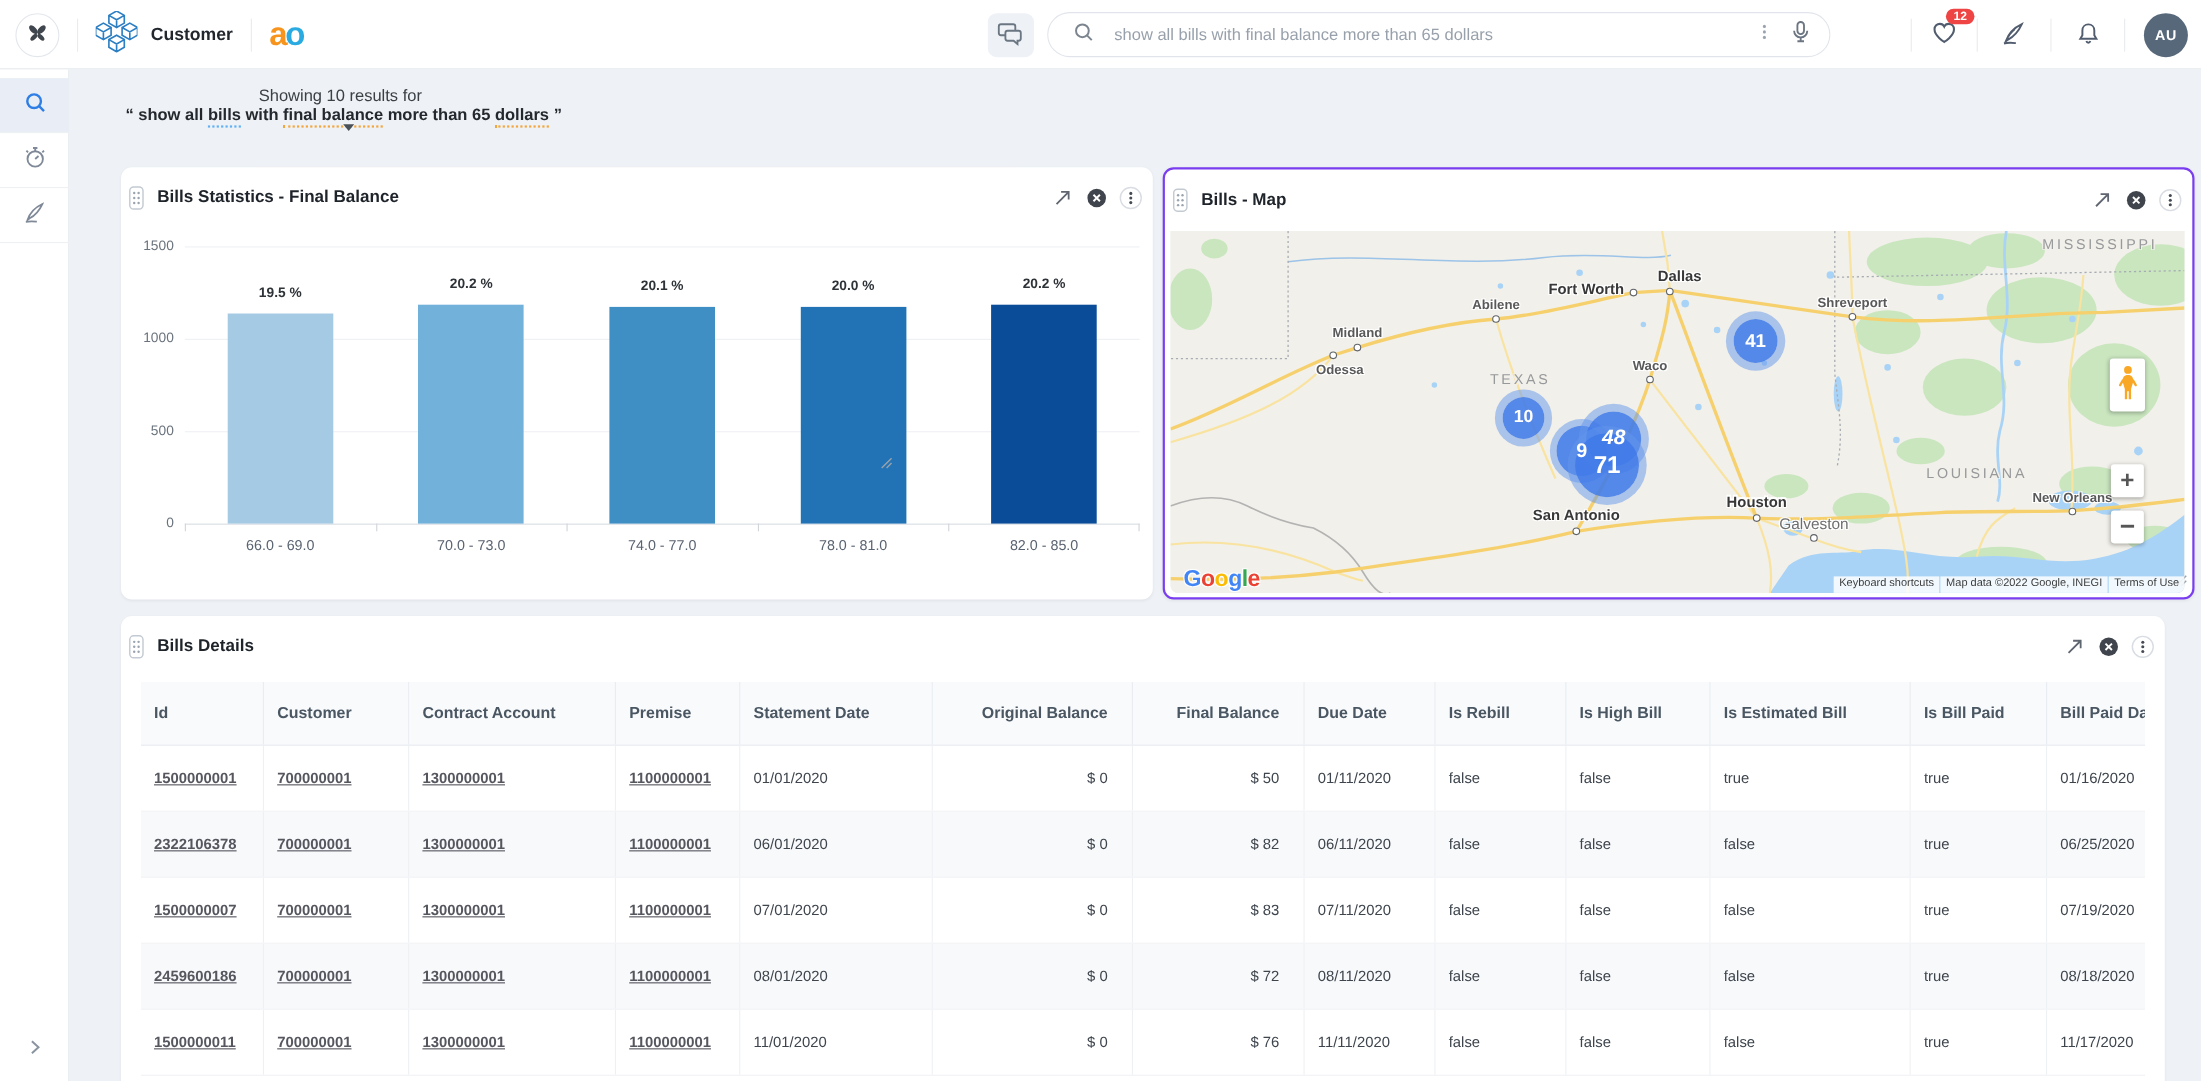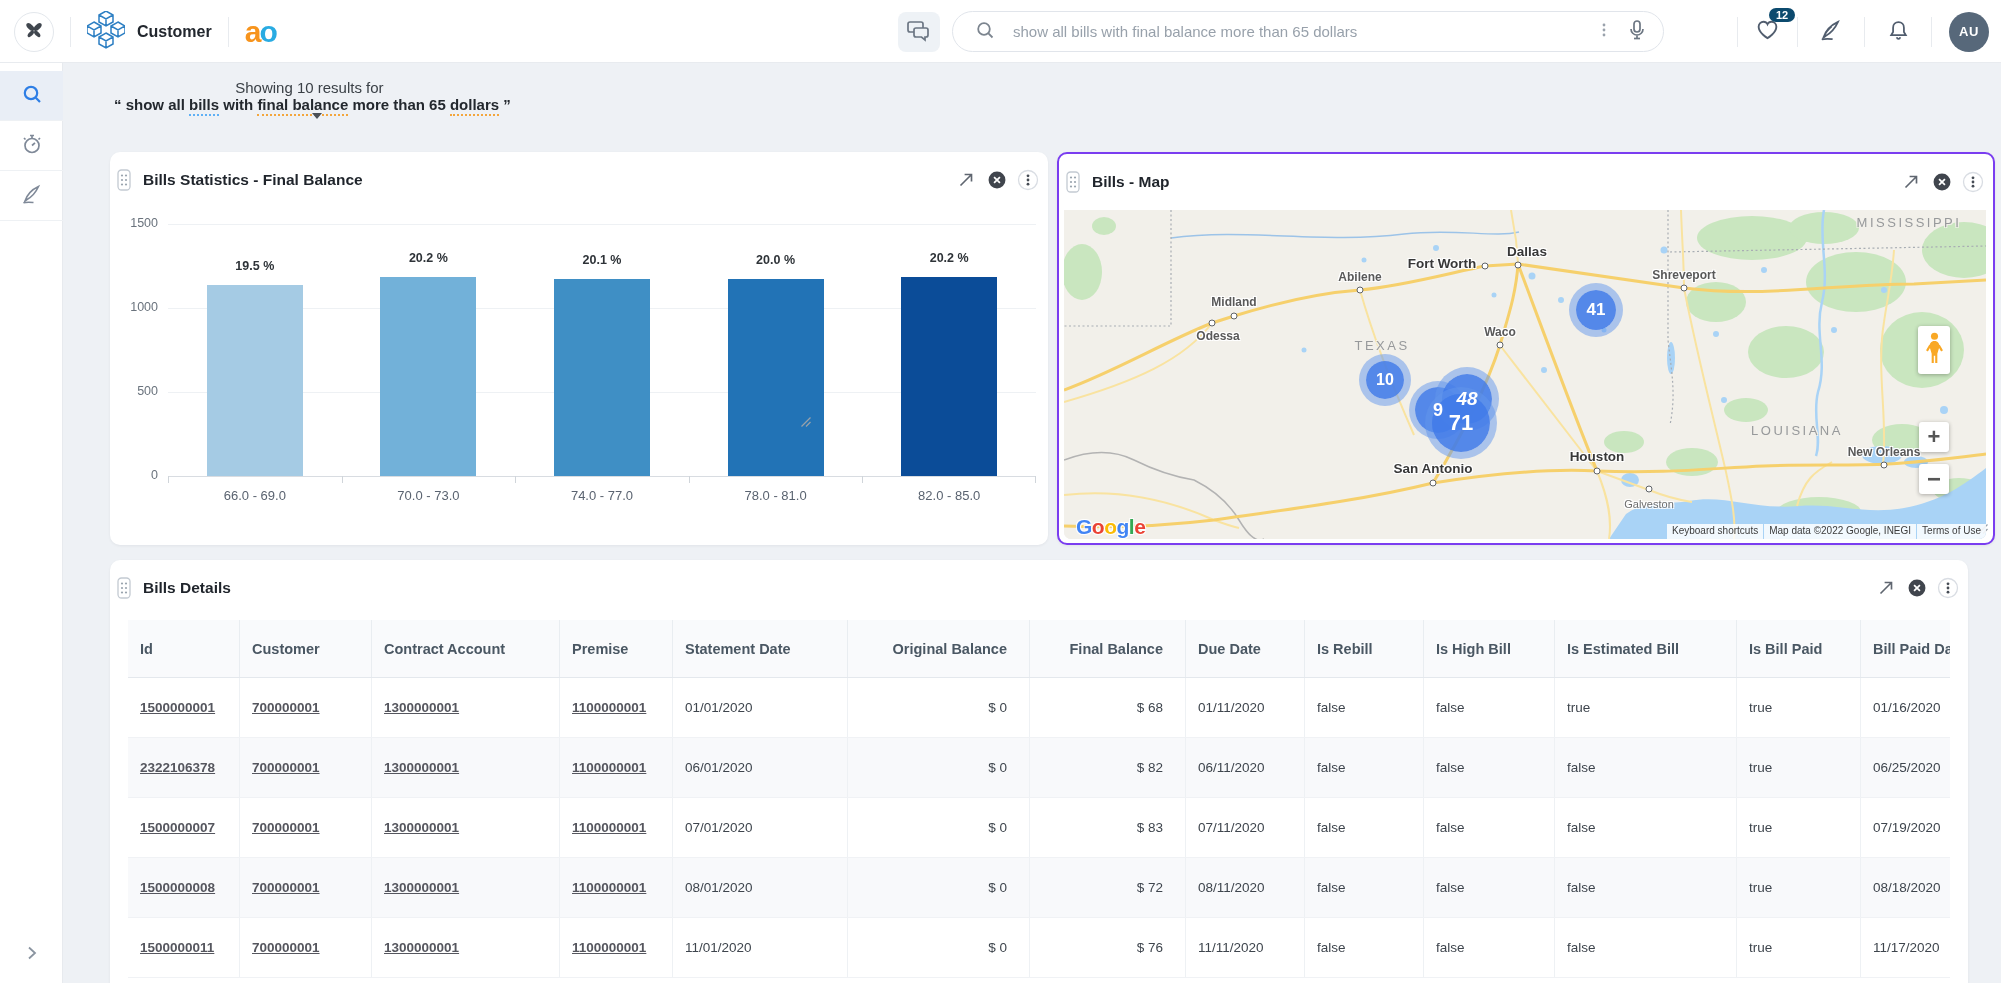--- a/index.html
+++ b/index.html
@@ -14,21 +14,21 @@
   .brand { display:flex; align-items:center; gap:12px; }
   .brand-name { font-size:16px; font-weight:700; color:#22272e; }
   .ao-logo { font-size:30px; font-weight:800; letter-spacing:-2px; line-height:1; }
   .ao-a { color:#f7941d; } .ao-o { color:#29abe2; }
   .tb-center { position:absolute; left:898px; top:11px; display:flex; gap:12px; align-items:center; }
   .chat-btn { width:42px; height:40px; border-radius:8px; background:#eef2f6; border:none; display:flex; align-items:center; justify-content:center; cursor:pointer; }
   .search-pill { width:712px; height:41px; border:1px solid #e1e5eb; border-radius:22px; background:#fff; display:flex; align-items:center; padding:0 14px 0 20px; }
   .search-text { flex:1; margin-left:16px; font-size:15px; color:#98a1ab; white-space:nowrap; overflow:hidden; }
   .tb-right { position:absolute; right:12px; top:0; height:63px; display:flex; align-items:center; gap:17px; }
   .heart-wrap { position:relative; display:flex; }
-  .badge { position:absolute; left:14px; top:-9px; background:#0c4a6e; color:#fff; font-size:11px; font-weight:700; padding:1px 7px; border-radius:9px; }
+  .badge { position:absolute; left:14px; top:-9px; background:#ef4444; color:#fff; font-size:11px; font-weight:700; padding:1px 7px; border-radius:9px; }
   .avatar { width:40px; height:40px; border-radius:50%; background:#57687a; color:#fff; font-size:13px; font-weight:700; display:flex; align-items:center; justify-content:center; letter-spacing:.5px; }
 
   
   .sidebar { position:absolute; left:0; top:63px; width:63px; height:920px; background:#fff; border-right:1px solid #e7eaee; z-index:40; }
   .side-item { width:63px; height:50px; display:flex; align-items:center; justify-content:center; cursor:pointer; border-bottom:1px solid #eef1f4; }
   .side-item.first { margin-top:8px; }
   .side-item.active { background:#e9eef6; }
   .side-chevron { position:absolute; bottom:18px; left:0; width:63px; display:flex; justify-content:center; cursor:pointer; }
 
   
@@ -65,21 +65,21 @@
   .map-card { left:994px; top:89px; width:938px; height:393px; border:2px solid #7a3df0; }
   .map-area { position:absolute; left:5px; top:56px; width:922px; height:329px; overflow:hidden; border-radius:0 0 7px 7px; background:#f2f0ea; }
   .map-area svg.terrain { position:absolute; inset:0; z-index:0; }
   .map-overlay { position:absolute; inset:0; z-index:1; }
   .region { position:absolute; transform:translate(-50%,-50%); font-size:13px; font-weight:500; letter-spacing:2.5px; color:#97999b; white-space:nowrap; z-index:2;
             text-shadow:-1px -1px 0 #f2f0ea,1px -1px 0 #f2f0ea,-1px 1px 0 #f2f0ea,1px 1px 0 #f2f0ea; }
   .city { position:absolute; transform:translate(-50%,-50%); white-space:nowrap; z-index:3;
           text-shadow:-1px -1px 0 #fff,1px -1px 0 #fff,-1px 1px 0 #fff,1px 1px 0 #fff; }
   .city.major { font-size:13.5px; font-weight:700; color:#383838; }
   .city.town  { font-size:12px;   font-weight:600; color:#595959; }
-  .city.small { font-size:11px;   font-weight:500; color:#6e6e6e;margin-top:28px; }
+  .city.small { font-size:14px;   font-weight:500; color:#6e6e6e; }
   .city-marker { position:absolute; transform:translate(-50%,-50%); width:7px; height:7px; border-radius:50%; background:#fff; border:1.5px solid #5f6368; z-index:3; }
   .cluster { position:absolute; transform:translate(-50%,-50%); border-radius:50%; background:rgba(66,124,233,.9); z-index:5; cursor:pointer; }
   .cluster-label { position:absolute; transform:translate(-50%,-50%); color:#fff; font-weight:700; z-index:30; }
   .map-ctrl { position:absolute; background:#fff; border-radius:3px; box-shadow:0 1px 4px rgba(0,0,0,.3); z-index:40; display:flex; align-items:center; justify-content:center; cursor:pointer; }
   .pegman-btn { left:854px; top:116px; width:32px; height:48px; }
   .zoom-in  { left:855px; top:212px; width:30px; height:30px; font-size:22px; font-weight:700; color:#565656; }
   .zoom-out { left:855px; top:254px; width:30px; height:30px; font-size:24px; font-weight:700; color:#565656; }
   .gmap-logo { position:absolute; left:12px; bottom:0; z-index:45; font-size:21px; font-weight:700; letter-spacing:-.5px;
                text-shadow:-1px -1px 0 rgba(255,255,255,.8),1px -1px 0 rgba(255,255,255,.8),-1px 1px 0 rgba(255,255,255,.8),1px 1px 0 rgba(255,255,255,.8); }
   .attrib { position:absolute; right:0; bottom:0; height:15px; display:flex; gap:1px; z-index:45; }
@@ -598,21 +598,21 @@
                   <a href="#">700000001</a>
                 </div>
                 <div class="td" style="width: 188px; flex: 0 0 auto;">
                   <a href="#">1300000001</a>
                 </div>
                 <div class="td" style="width: 113px; flex: 0 0 auto;">
                   <a href="#">1100000001</a>
                 </div>
                 <div class="td" style="width: 175px; flex: 0 0 auto;">01/01/2020</div>
                 <div class="td right" style="width: 182px; flex: 0 0 auto;">$ 0</div>
-                <div class="td right" style="width: 156px; flex: 0 0 auto;">$ 68</div>
+                <div class="td right" style="width: 156px; flex: 0 0 auto;">$ 50</div>
                 <div class="td" style="width: 119px; flex: 0 0 auto;">01/11/2020</div>
                 <div class="td" style="width: 119px; flex: 0 0 auto;">false</div>
                 <div class="td" style="width: 131px; flex: 0 0 auto;">false</div>
                 <div class="td" style="width: 182px; flex: 0 0 auto;">true</div>
                 <div class="td" style="width: 124px; flex: 0 0 auto;">true</div>
                 <div class="td" style="width: 150px; flex: 0 0 auto;">01/16/2020</div>
               </div>
               <div class="tr alt">
                 <div class="td" style="width: 112px; flex: 0 0 auto;">
                   <a href="#">2322106378</a>
@@ -654,21 +654,21 @@
                 <div class="td right" style="width: 156px; flex: 0 0 auto;">$ 83</div>
                 <div class="td" style="width: 119px; flex: 0 0 auto;">07/11/2020</div>
                 <div class="td" style="width: 119px; flex: 0 0 auto;">false</div>
                 <div class="td" style="width: 131px; flex: 0 0 auto;">false</div>
                 <div class="td" style="width: 182px; flex: 0 0 auto;">false</div>
                 <div class="td" style="width: 124px; flex: 0 0 auto;">true</div>
                 <div class="td" style="width: 150px; flex: 0 0 auto;">07/19/2020</div>
               </div>
               <div class="tr alt">
                 <div class="td" style="width: 112px; flex: 0 0 auto;">
-                  <a href="#">1500000008</a>
+                  <a href="#">2459600186</a>
                 </div>
                 <div class="td" style="width: 132px; flex: 0 0 auto;">
                   <a href="#">700000001</a>
                 </div>
                 <div class="td" style="width: 188px; flex: 0 0 auto;">
                   <a href="#">1300000001</a>
                 </div>
                 <div class="td" style="width: 113px; flex: 0 0 auto;">
                   <a href="#">1100000001</a>
                 </div>

